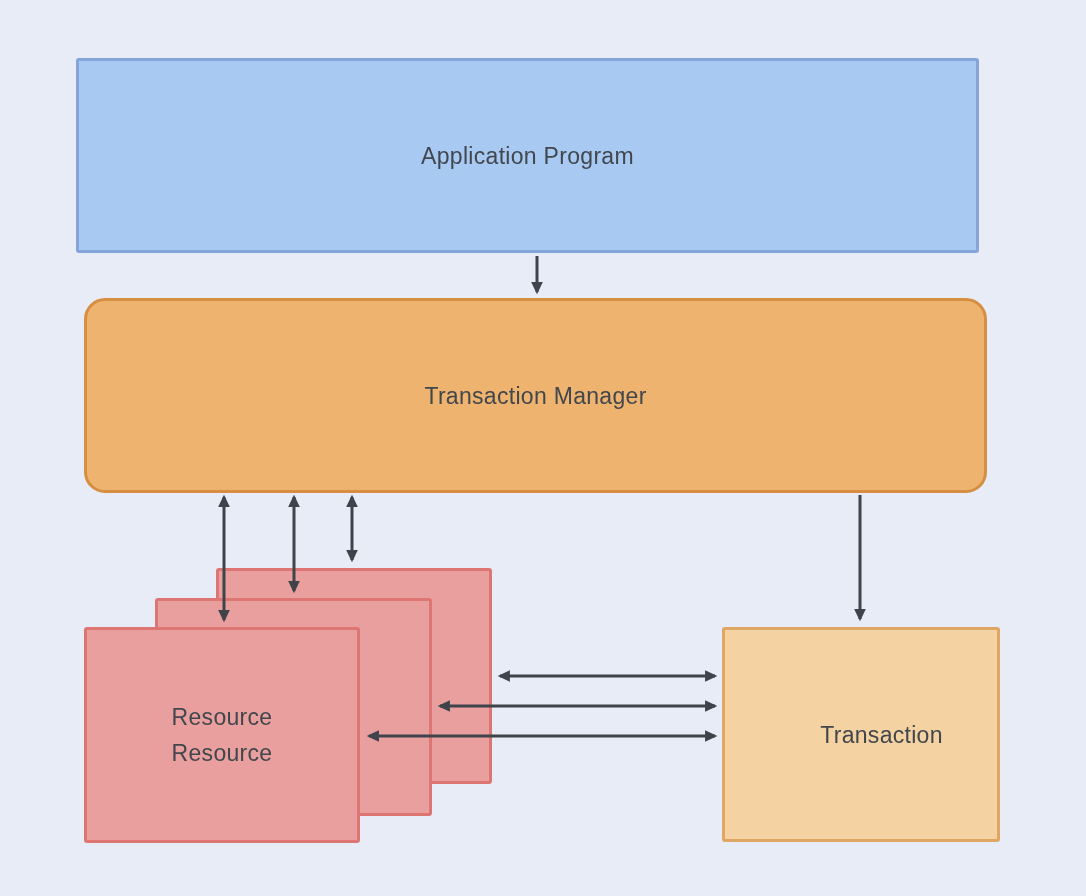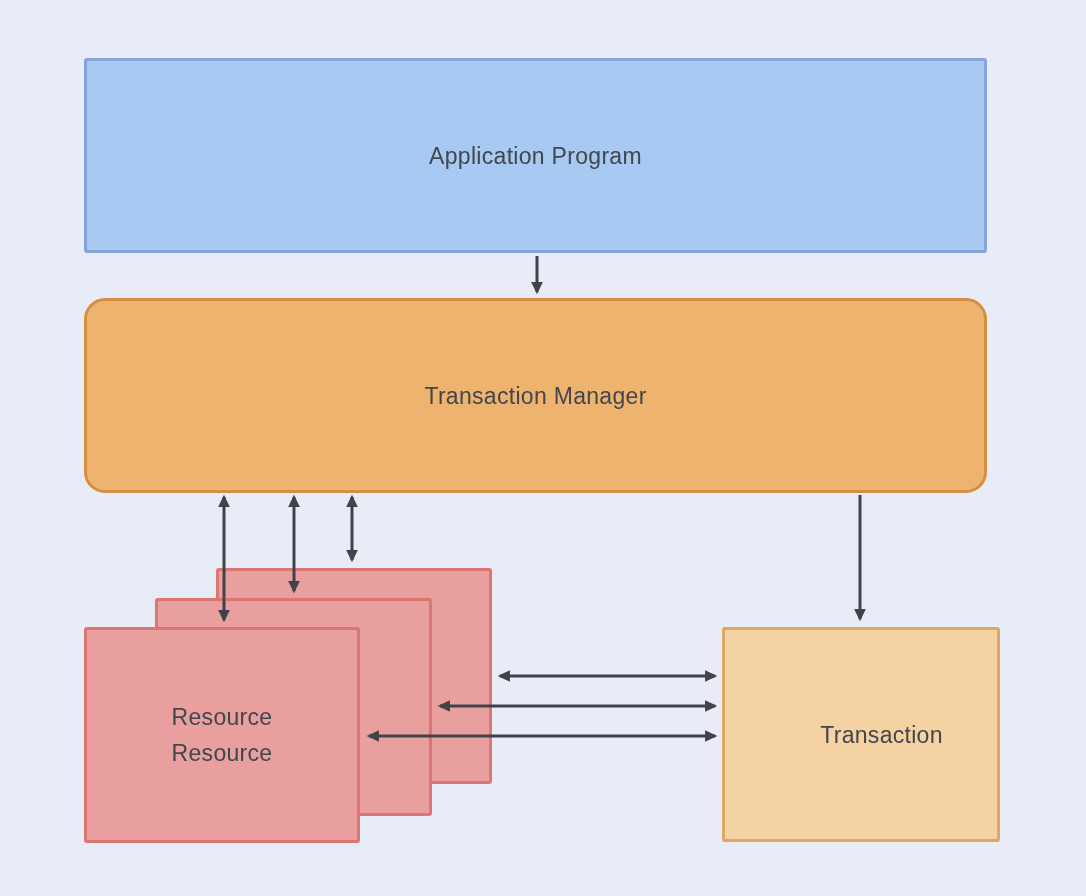--- a/index.html
+++ b/index.html
@@ -25,21 +25,21 @@
     display: flex;
     flex-direction: column;
     align-items: center;
     justify-content: center;
     text-align: center;
     font-size: 23px;
     line-height: 36px;
     color: #42464d;
     letter-spacing: 0.3px;
   }
-  .node-app       { left: 84px;  top: 58px;  width: 903px; height: 195px; z-index: 1; }
+  .node-app       { left: 76px;  top: 58px;  width: 903px; height: 195px; z-index: 1; }
   .node-tm        { left: 84px;  top: 298px; width: 903px; height: 195px; z-index: 1; }
   .node-rm-back   { left: 216px; top: 568px; width: 276px; height: 216px; z-index: 2; }
   .node-rm-middle { left: 155px; top: 598px; width: 277px; height: 218px; z-index: 3; }
   .node-rm-front  { left: 84px;  top: 627px; width: 276px; height: 216px; z-index: 4; }
   .node-tc        { left: 722px; top: 627px; width: 278px; height: 215px; z-index: 2; }
   .edges {
     position: absolute;
     left: 0;
     top: 0;
     width: 1086px;

